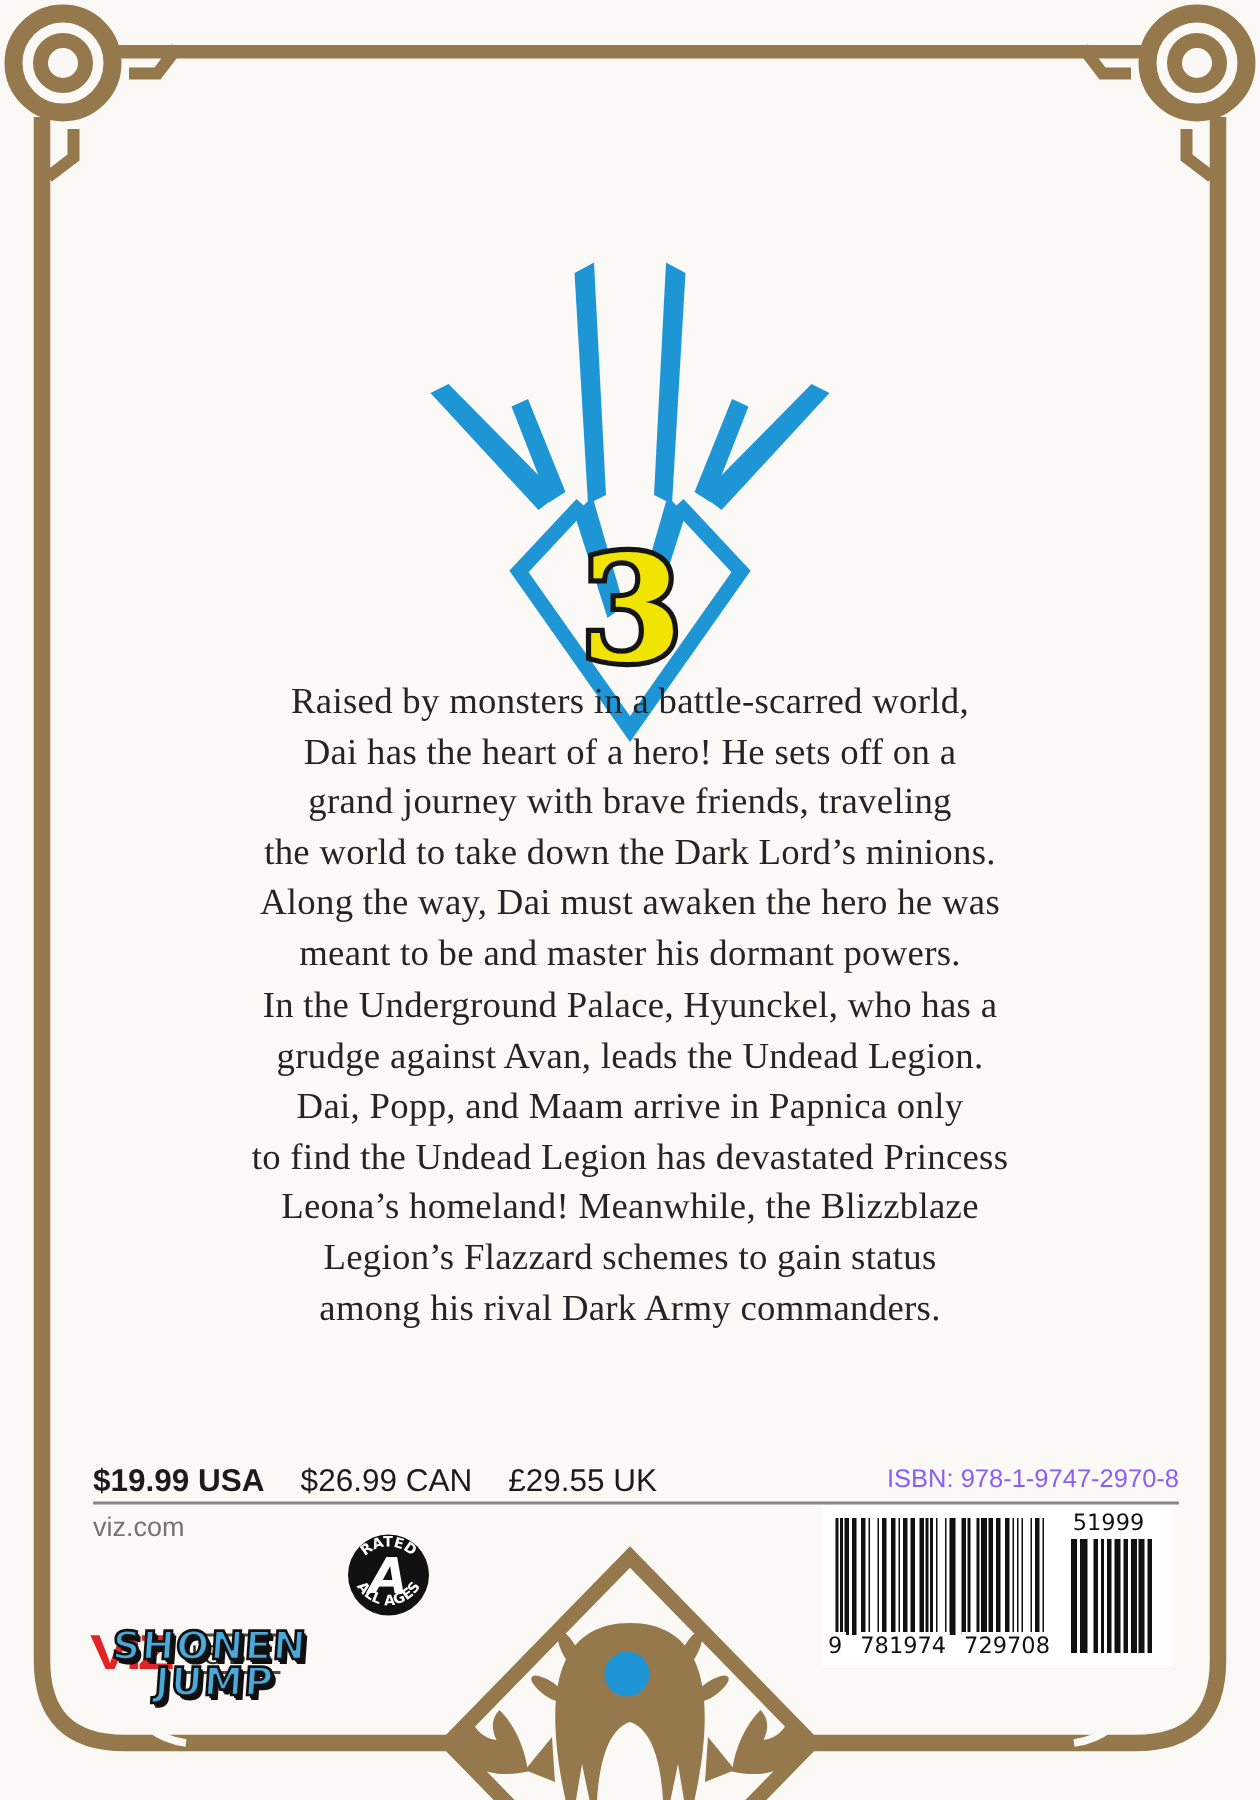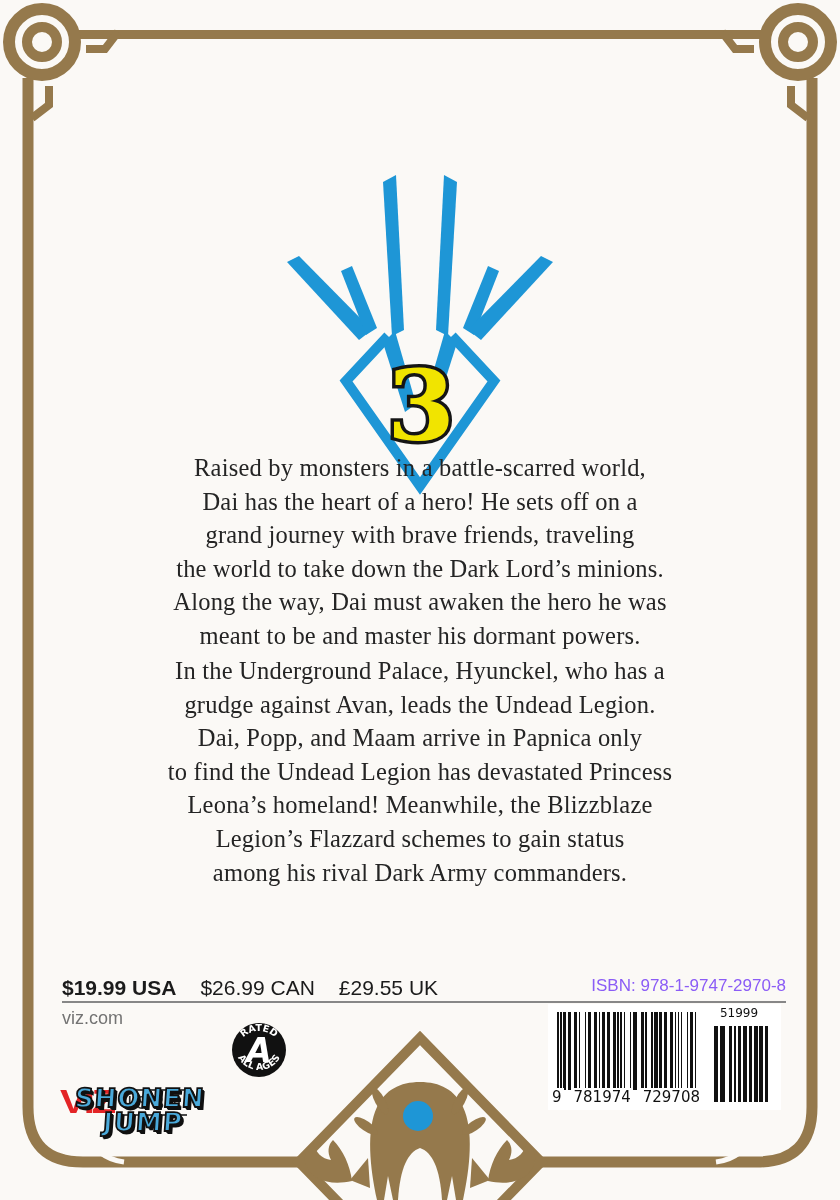--- a/index.html
+++ b/index.html
@@ -61,21 +61,21 @@
   .barcode-panel{position:absolute; left:548px; top:1004px; width:233px; height:106px; background:#ffffff;}
   .barcode-bars{position:absolute; left:9px; top:8px; height:92px; white-space:nowrap; font-size:0;}
   .barcode-addon-bars{position:absolute; left:161px; top:22px; height:76px; white-space:nowrap; font-size:0;}
   .barcode-digits{
     position:absolute; left:2px; top:84px; width:152px; display:flex; justify-content:space-between;
     font-family:"DejaVu Sans", sans-serif; font-size:15px; color:#111; background:transparent;
   }
   .barcode-digits span{background:#fff; padding:0 2px;}
   .barcode-addon-num{
     position:absolute; left:160px; top:2px; width:62px; text-align:center;
-    font-family:"DejaVu Sans", sans-serif; font-size:12px; color:#111;
+    font-family:"DejaVu Sans", sans-serif; font-size:15px; color:#111;
   }
 </style>
 </head>
 <body>
 
 <div class="page">
 
   <svg class="deco" width="840" height="1200" viewBox="0 0 840 1200">
 
     <g style="stroke:var(--frame-gold,#95794c); fill:none;">

